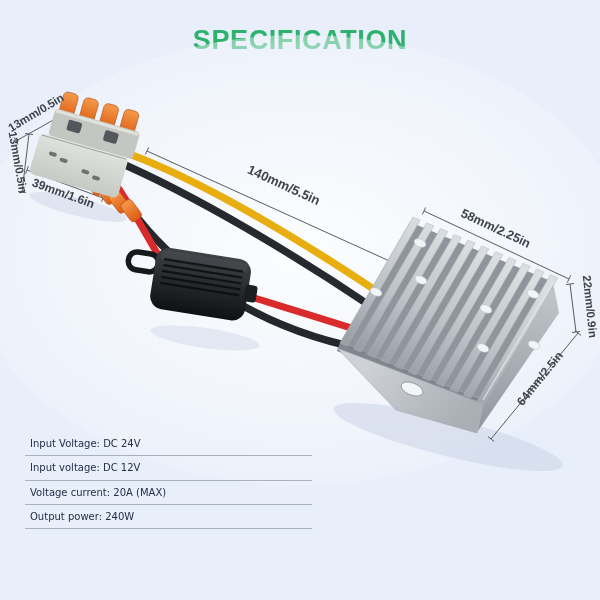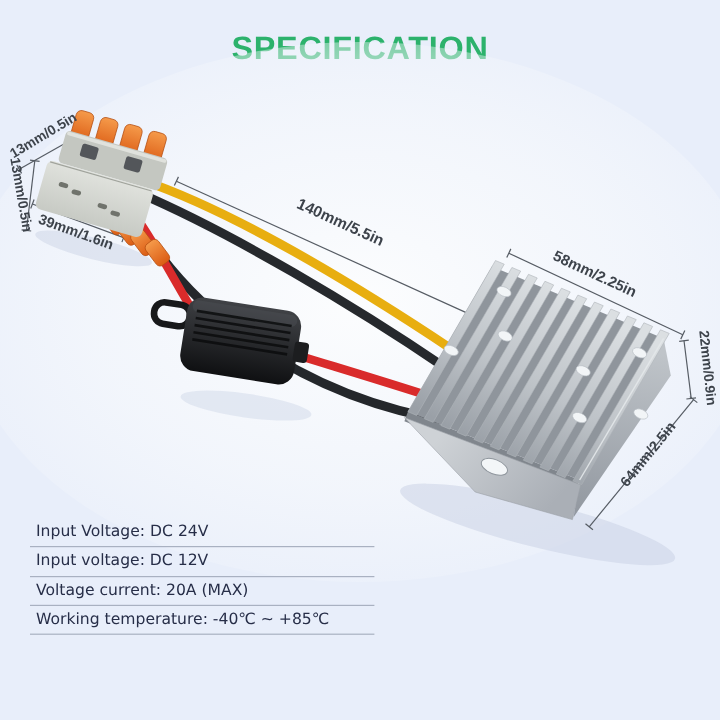--- a/index.html
+++ b/index.html
@@ -3,21 +3,21 @@
 <meta charset="utf-8">
 <style>
   html,body{margin:0;padding:0;background:#dfe6f5;}
   .canvas{position:relative;width:600px;height:600px;background:#e8eefa;overflow:hidden;
           font-family:"Liberation Sans",sans-serif;}
   .page-title{position:absolute;top:25px;left:0;width:100%;text-align:center;margin:0;
               font-size:27px;font-weight:800;letter-spacing:.6px;color:#2cb26c;}
   svg.art{position:absolute;left:0;top:0;width:600px;height:600px;display:block;}
   .specs{position:absolute;left:25px;top:432px;width:287px;}
   .spec-row{position:relative;height:24.3px;}
-  .spec-text{font-size:13px;line-height:24.3px;color:#272e48;white-space:nowrap;padding-left:5px;
+  .spec-text{font-size:10px;line-height:24.3px;color:#272e48;white-space:nowrap;padding-left:5px;
              font-family:"DejaVu Sans","Liberation Sans",sans-serif;}
   .spec-divider{position:absolute;left:0;right:0;bottom:0;height:1px;background:#a9b1c1;}
   .dim{stroke:#565c64;stroke-width:1;fill:none;}
   text.dimlabel{fill:#3d434b;font-weight:600;text-anchor:middle;
                 font-family:"Liberation Sans","DejaVu Sans",sans-serif;}
 </style>
 </head>
 <body>
 
 <div class="canvas">
@@ -190,18 +190,18 @@
     </div>
     <div class="spec-row">
       <div class="spec-text">Input voltage: DC 12V</div>
       <div class="spec-divider"></div>
     </div>
     <div class="spec-row">
       <div class="spec-text">Voltage current: 20A (MAX)</div>
       <div class="spec-divider"></div>
     </div>
     <div class="spec-row">
-      <div class="spec-text">Working temperature: -40℃ ~ +85℃</div>
+      <div class="spec-text">Output power: 240W</div>
       <div class="spec-divider"></div>
     </div>
   </div>
 
 </div>
 
 </body></html>

